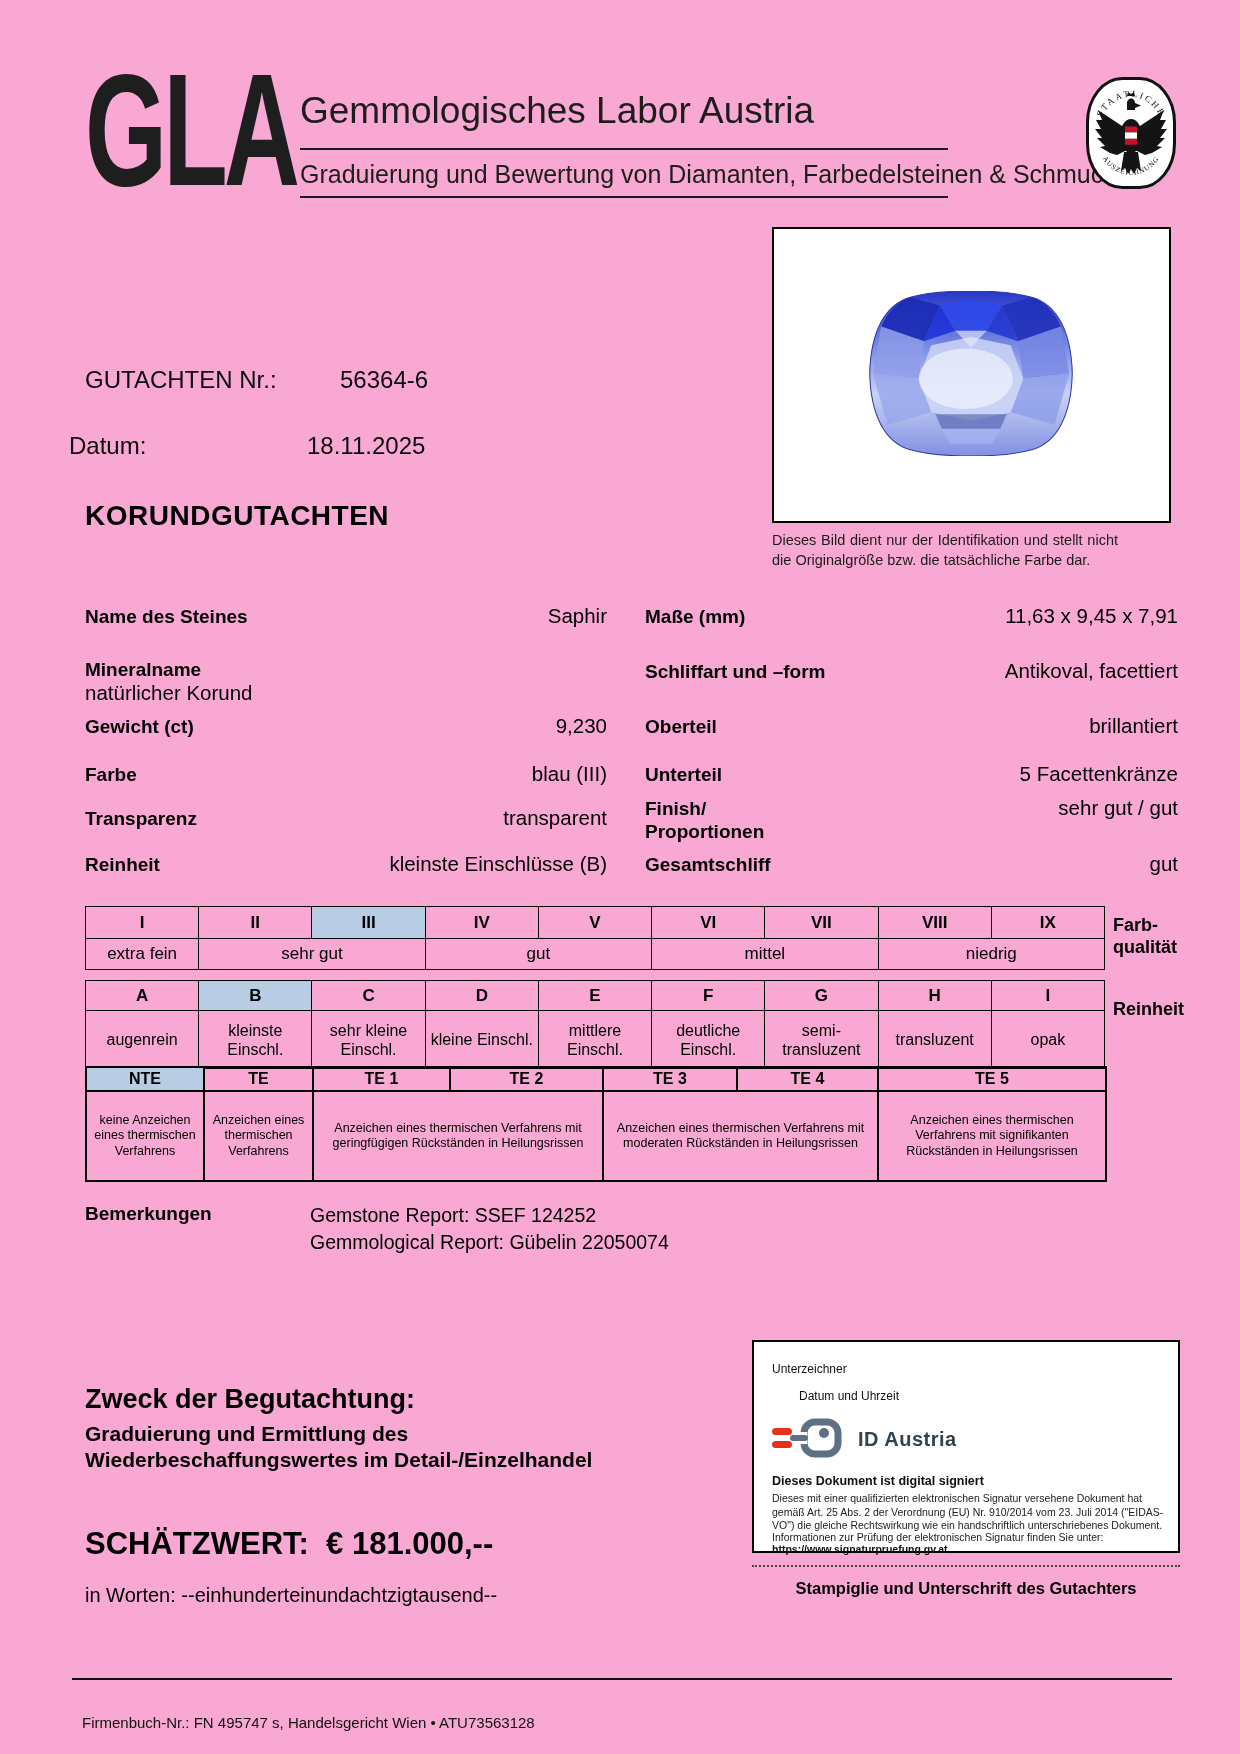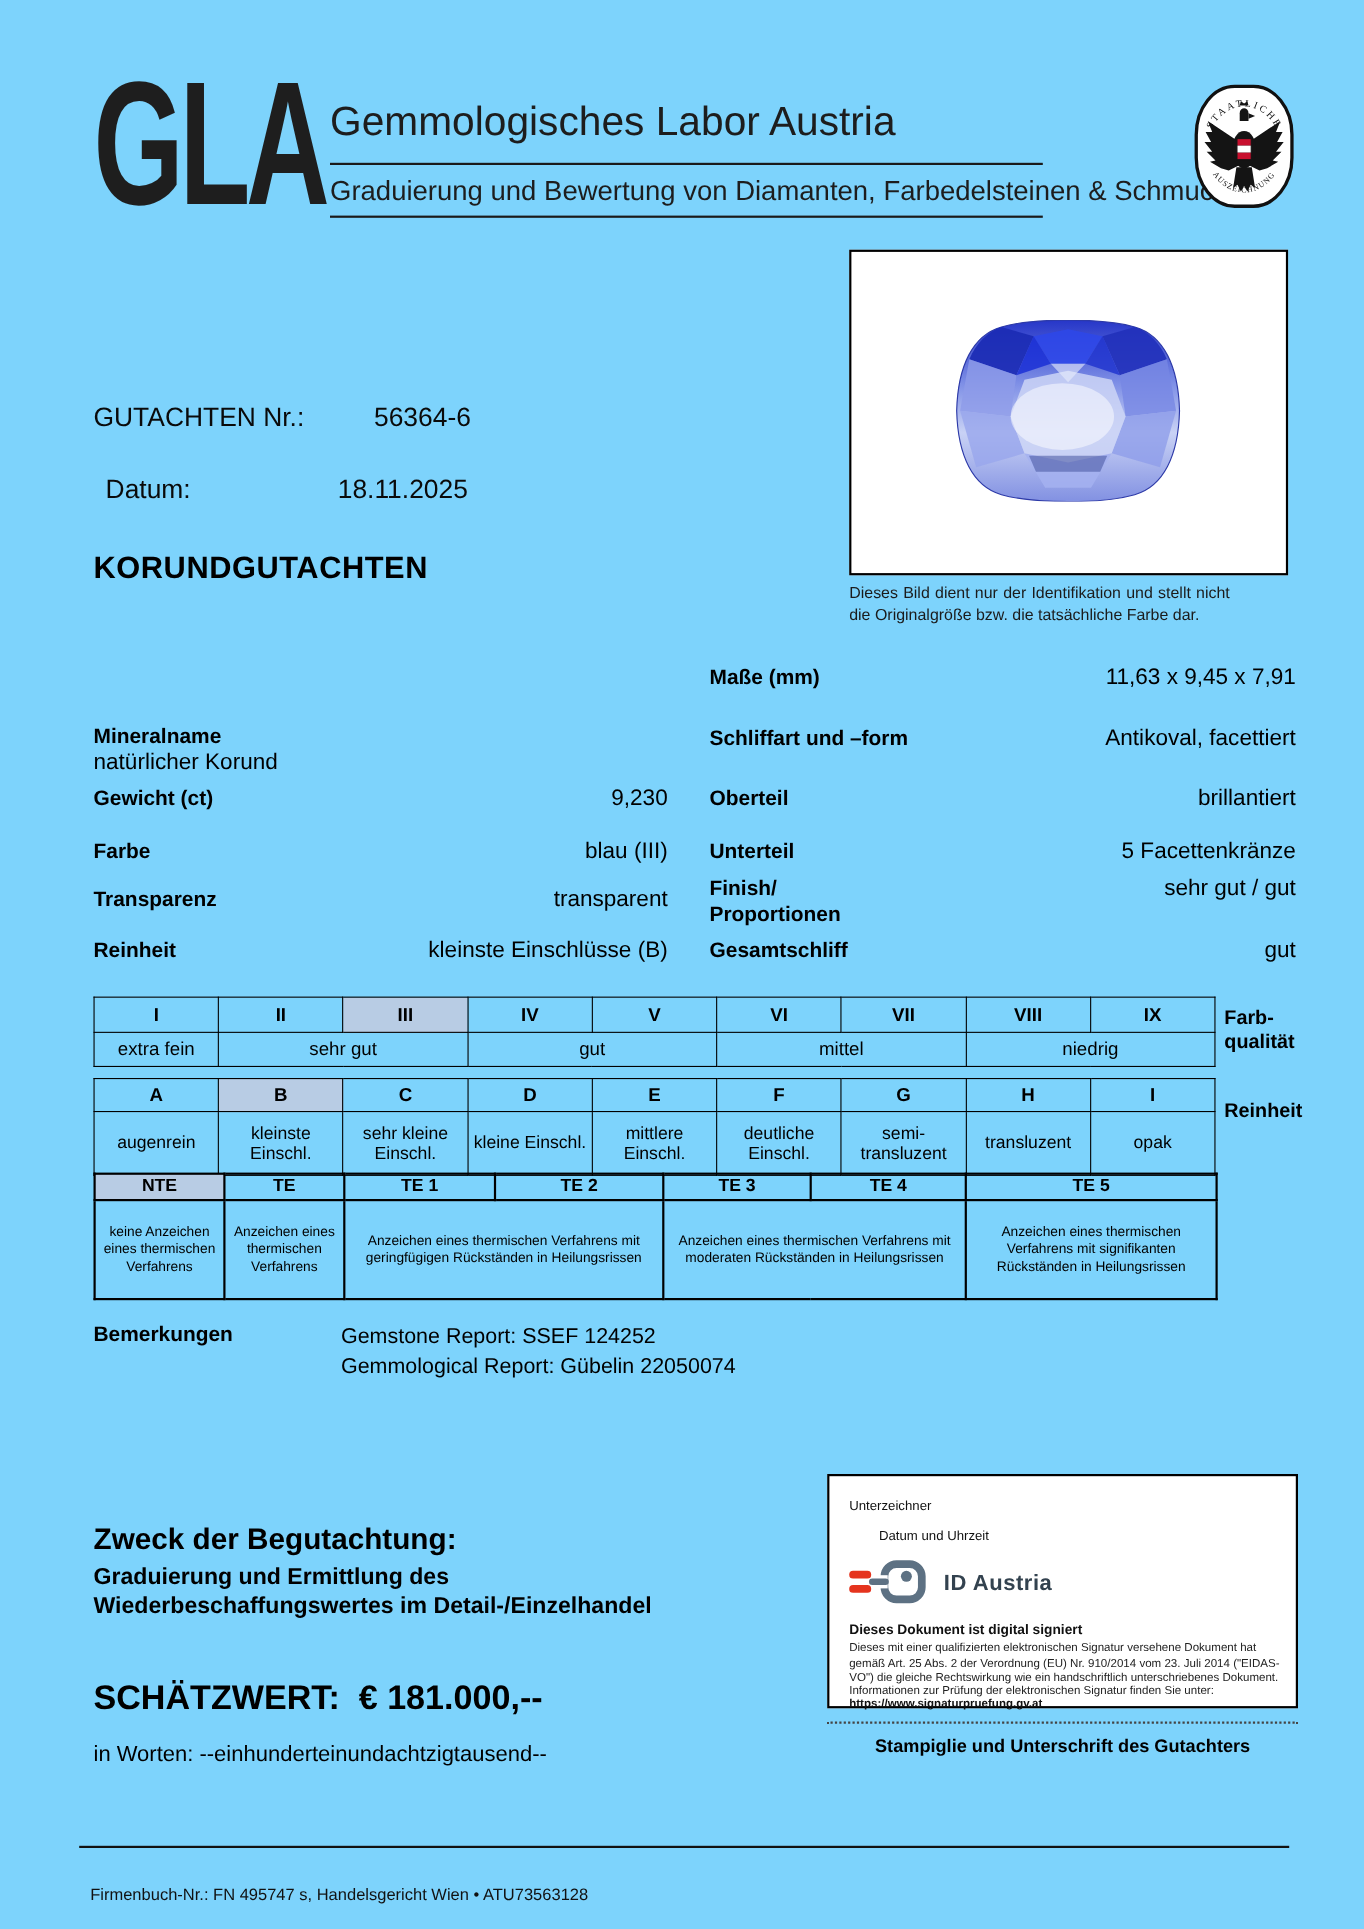--- a/index.html
+++ b/index.html
@@ -1,18 +1,18 @@
 <!DOCTYPE html>
 <html><head>
 <meta charset="utf-8">
 <style>
   * { margin:0; padding:0; box-sizing:border-box; }
   html,body { background:#fff; }
   body { font-family:"Liberation Sans", sans-serif; color:#000; }
-  .page { position:relative; width:1240px; height:1754px; background:#7dd3fc; overflow:hidden; margin:0 auto; }
+  .page { position:relative; width:1240px; height:1754px; background:#f9a8d4; overflow:hidden; margin:0 auto; }
   .abs { position:absolute; }
 
   
   .gla-logo { left:85px; top:50px; font-size:160px; font-weight:bold; line-height:1;
               letter-spacing:-6px; color:#1e1e1e; transform:scaleX(0.66); transform-origin:left top; }
   .hdr-title { left:300px; top:90px; font-size:37px; color:#1d1d1d; letter-spacing:0px; }
   .hdr-rule1 { left:300px; top:148px; width:648px; height:2px; background:#1a1a1a; }
   .hdr-sub { left:300px; top:160px; font-size:25px; color:#1d1d1d; }
   .hdr-rule2 { left:300px; top:196px; width:648px; height:2px; background:#1a1a1a; }
 
@@ -113,21 +113,21 @@
     <g>
       <rect x="39.5" y="50" width="13" height="6.4" fill="#c8102e"></rect>
       <rect x="39.5" y="56.4" width="13" height="6.4" fill="#ffffff"></rect>
       <rect x="39.5" y="62.8" width="13" height="6.4" fill="#c8102e"></rect>
       <rect x="39.5" y="50" width="13" height="19.2" fill="none" stroke="#141414" stroke-width="1"></rect>
     </g>
   </svg>
 
   <div class="abs meta-label" style="left:85px; top:366px;">GUTACHTEN Nr.:</div>
   <div class="abs meta-value" style="left:340px; top:366px;">56364-6</div>
-  <div class="abs meta-label" style="left:96px; top:432px;">Datum:</div>
+  <div class="abs meta-label" style="left:69px; top:432px;">Datum:</div>
   <div class="abs meta-value" style="left:307px; top:432px;">18.11.2025</div>
 
   <div class="abs gem-box">
     <svg style="position:absolute; left:92px; top:62px;" width="210" height="165" viewBox="0 0 200 158">
       <defs>
         <linearGradient id="gemBody" x1="0" y1="0" x2="0" y2="1">
           <stop offset="0%" stop-color="#2636c8"></stop>
           <stop offset="35%" stop-color="#7e8fe6"></stop>
           <stop offset="62%" stop-color="#c9d2f5"></stop>
           <stop offset="100%" stop-color="#8291e2"></stop>
@@ -147,20 +147,24 @@
       <polygon points="62,52 100,44 138,52 150,84 138,116 100,124 62,116 50,84" fill="#ccd5f6" opacity="0.85"></polygon>
       <ellipse cx="95" cy="84" rx="45" ry="29" fill="#ffffff" opacity="0.5"></ellipse>
       <polygon points="66,118 134,118 128,132 72,132" fill="#46549f" opacity="0.55"></polygon>
       <polygon points="85,38 115,38 100,54" fill="#e8ecfc" opacity="0.6"></polygon>
     </svg>
   </div>
   <div class="abs gem-caption">Dieses Bild dient nur der Identifikation und stellt nicht die Originalgröße bzw. die tatsächliche Farbe dar.</div>
 
   <div class="abs doc-title">KORUNDGUTACHTEN</div>
 
+  <div class="abs prow pl" style="top:604px;">
+    <span class="lbl">Name des Steines</span>
+    <span class="val">Saphir</span>
+  </div>
   <div class="abs prow pl" style="top:659px;flex-direction:column;">
     <span class="lbl">Mineralname</span>
     <span class="val">natürlicher Korund</span>
   </div>
   <div class="abs prow pl" style="top:714px;">
     <span class="lbl">Gewicht (ct)</span>
     <span class="val">9,230</span>
   </div>
   <div class="abs prow pl" style="top:762px;">
     <span class="lbl">Farbe</span>

